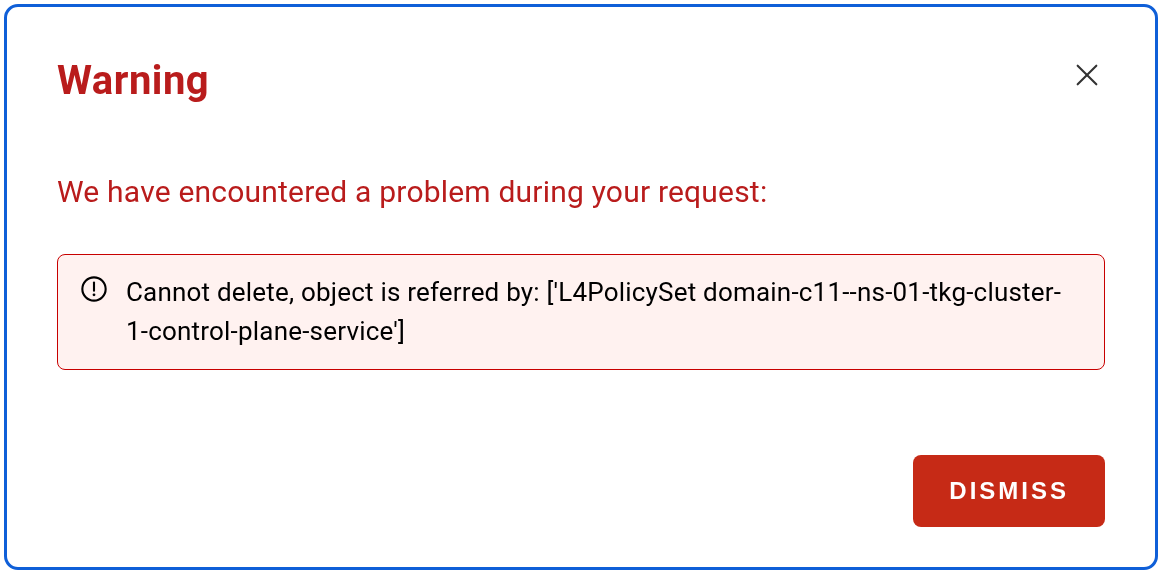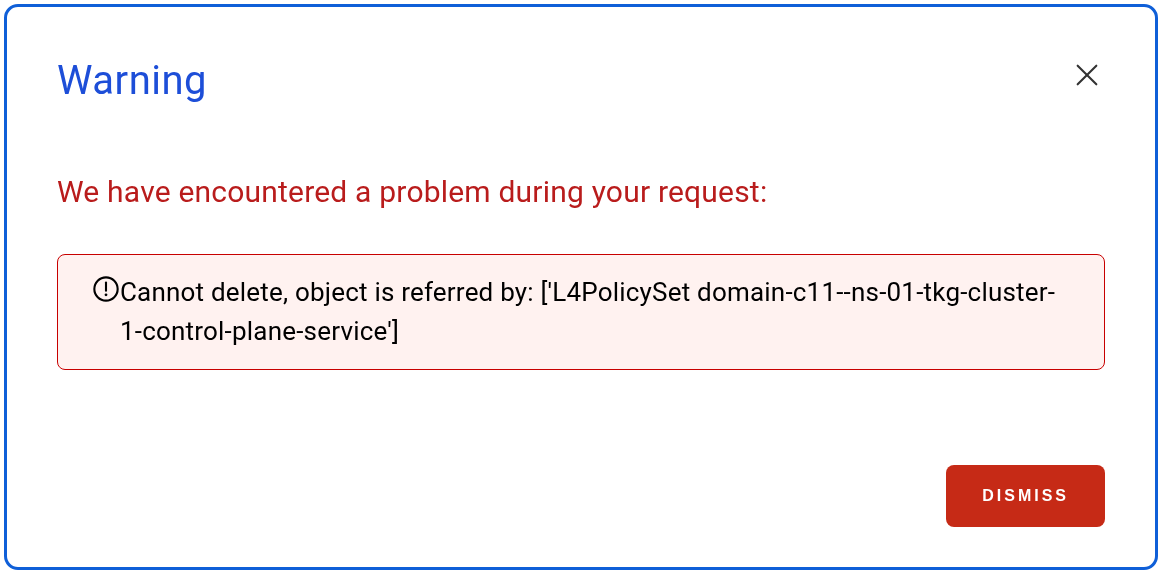--- a/index.html
+++ b/index.html
@@ -31,22 +31,22 @@
     
     .dialog-header {
       display: flex;
       justify-content: space-between;
       align-items: flex-start;
       margin-bottom: 70px;
     }
     
     .dialog-title {
       font-size: 40px;
-      font-weight: 400;
-      color: #1d4ed8;
+      font-weight: 700;
+      color: #b91c1c;
       letter-spacing: 0.5px;
     }
     
     .close-btn {
       background: none;
       border: none;
       cursor: pointer;
       padding: 4px;
       display: flex;
       align-items: center;
@@ -64,23 +64,24 @@
       font-weight: 400;
       color: #b91c1c;
       margin-bottom: 45px;
       letter-spacing: 0.2px;
     }
     
     .error-box {
       border: 1.5px solid #c80000;
       border-radius: 8px;
       background: #fff2f0;
-      padding: 18px 34px;
+      padding: 18px 22px;
       display: flex;
       align-items: flex-start;
+      gap: 18px;
     }
     
     .error-icon {
       flex-shrink: 0;
       width: 28px;
       height: 28px;
       display: flex;
       align-items: center;
       justify-content: center;
       margin-top: 2px;
@@ -103,21 +104,21 @@
       display: flex;
       justify-content: flex-end;
     }
     
     .dismiss-btn {
       background: #c62a16;
       color: #fff;
       border: none;
       border-radius: 8px;
       padding: 22px 36px;
-      font-size: 16px;
+      font-size: 24px;
       font-weight: 600;
       letter-spacing: 3px;
       cursor: pointer;
     }
   </style>
 </head>
 <body>
 
 <div class="dialog">
   <div class="dialog-header">

